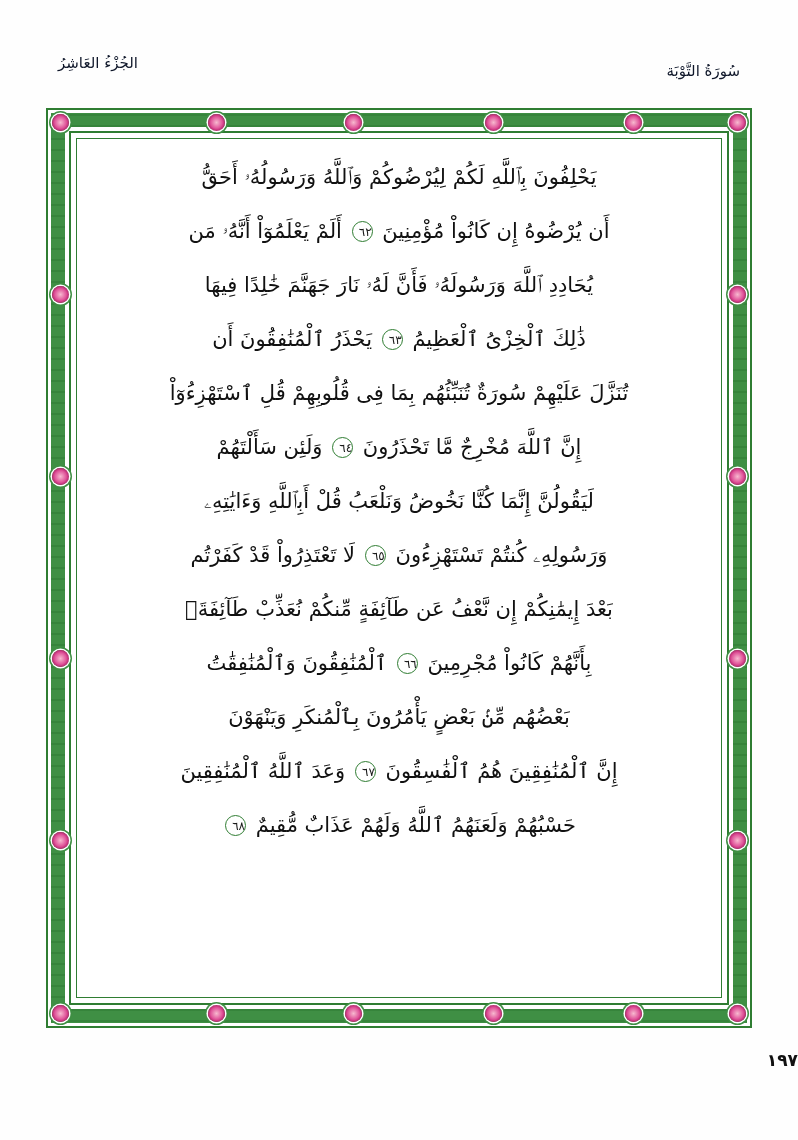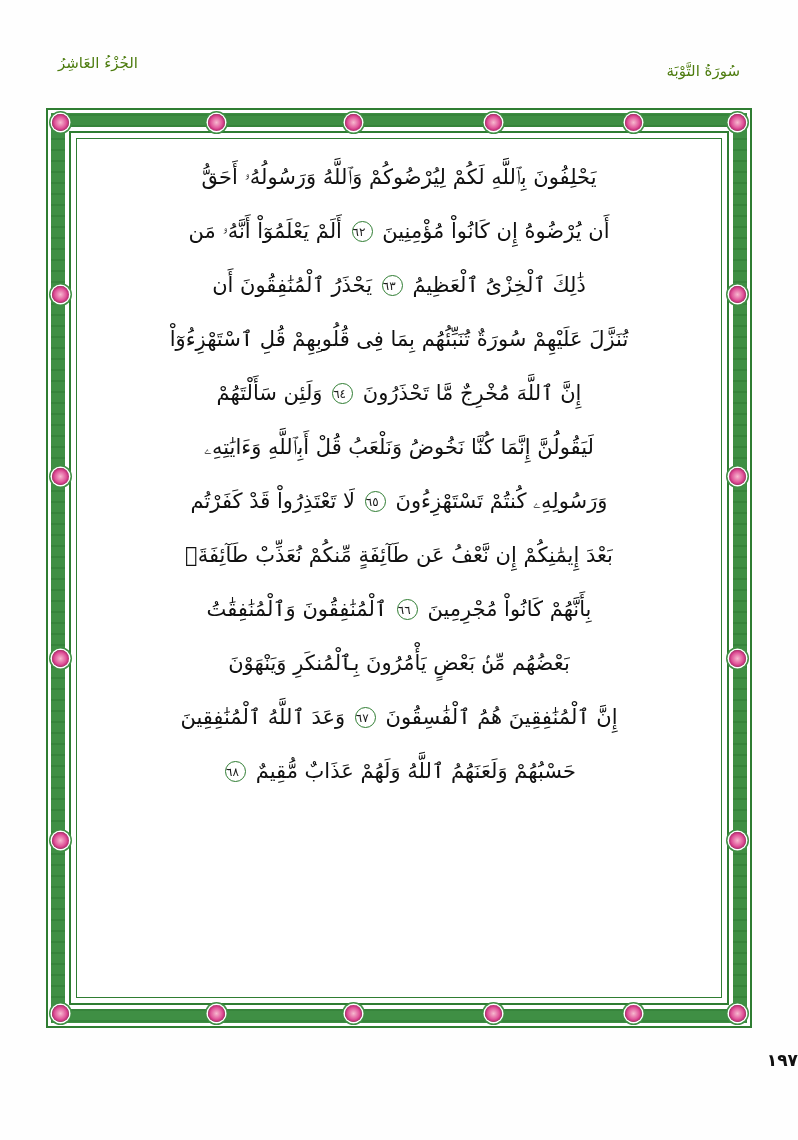--- a/index.html
+++ b/index.html
@@ -30,21 +30,21 @@
     right: 58px;
     height: 30px;
     display: flex;
     align-items: flex-start;
     justify-content: space-between;
     direction: rtl;
   }
   .header-item {
     font-family: "DejaVu Sans", sans-serif;
     font-size: 15px;
-    color: #4d7c0f;
+    color: #0f172a;
     letter-spacing: 0;
     white-space: nowrap;
   }
   .header-right { order: 1; margin-top: 8px; }
   .header-left  { order: 2; }
 
   
   .frame-outer {
     position: absolute;
     top: 108px;
@@ -144,21 +144,21 @@
   }
   .aya-num {
     display: inline-block;
     font-size: 12px;
     line-height: 18px;
     width: 21px;
     height: 21px;
     border-radius: 50%;
     border: 1.5px solid #2f7d32;
     color: #1a1a1a;
-    text-align: left;
+    text-align: right;
     vertical-align: 2px;
     margin: 0 3px;
     background: #fff;
     position: relative;
     box-sizing: border-box;
     padding-top: 1px;
   }
 
   
   .footer {
@@ -219,20 +219,23 @@
     <div class="aya-line">
       <span>يَحْلِفُونَ بِٱللَّهِ لَكُمْ لِيُرْضُوكُمْ وَٱللَّهُ وَرَسُولُهُۥ أَحَقُّ</span>
     </div>
 
     <div class="aya-line">
       <span>أَن يُرْضُوهُ إِن كَانُواْ مُؤْمِنِينَ</span>
       <span class="aya-num">٦٢</span>
       <span>أَلَمْ يَعْلَمُوٓاْ أَنَّهُۥ مَن</span>
     </div>
 
+    <div class="aya-line">
+      <span>يُحَادِدِ ٱللَّهَ وَرَسُولَهُۥ فَأَنَّ لَهُۥ نَارَ جَهَنَّمَ خَٰلِدًا فِيهَا</span>
+    </div>
 
     <div class="aya-line">
       <span>ذَٰلِكَ ٱلْخِزْىُ ٱلْعَظِيمُ</span>
       <span class="aya-num">٦٣</span>
       <span>يَحْذَرُ ٱلْمُنَٰفِقُونَ أَن</span>
     </div>
 
     <div class="aya-line">
       <span>تُنَزَّلَ عَلَيْهِمْ سُورَةٌ تُنَبِّئُهُم بِمَا فِى قُلُوبِهِمْ قُلِ ٱسْتَهْزِءُوٓاْ</span>
     </div>

